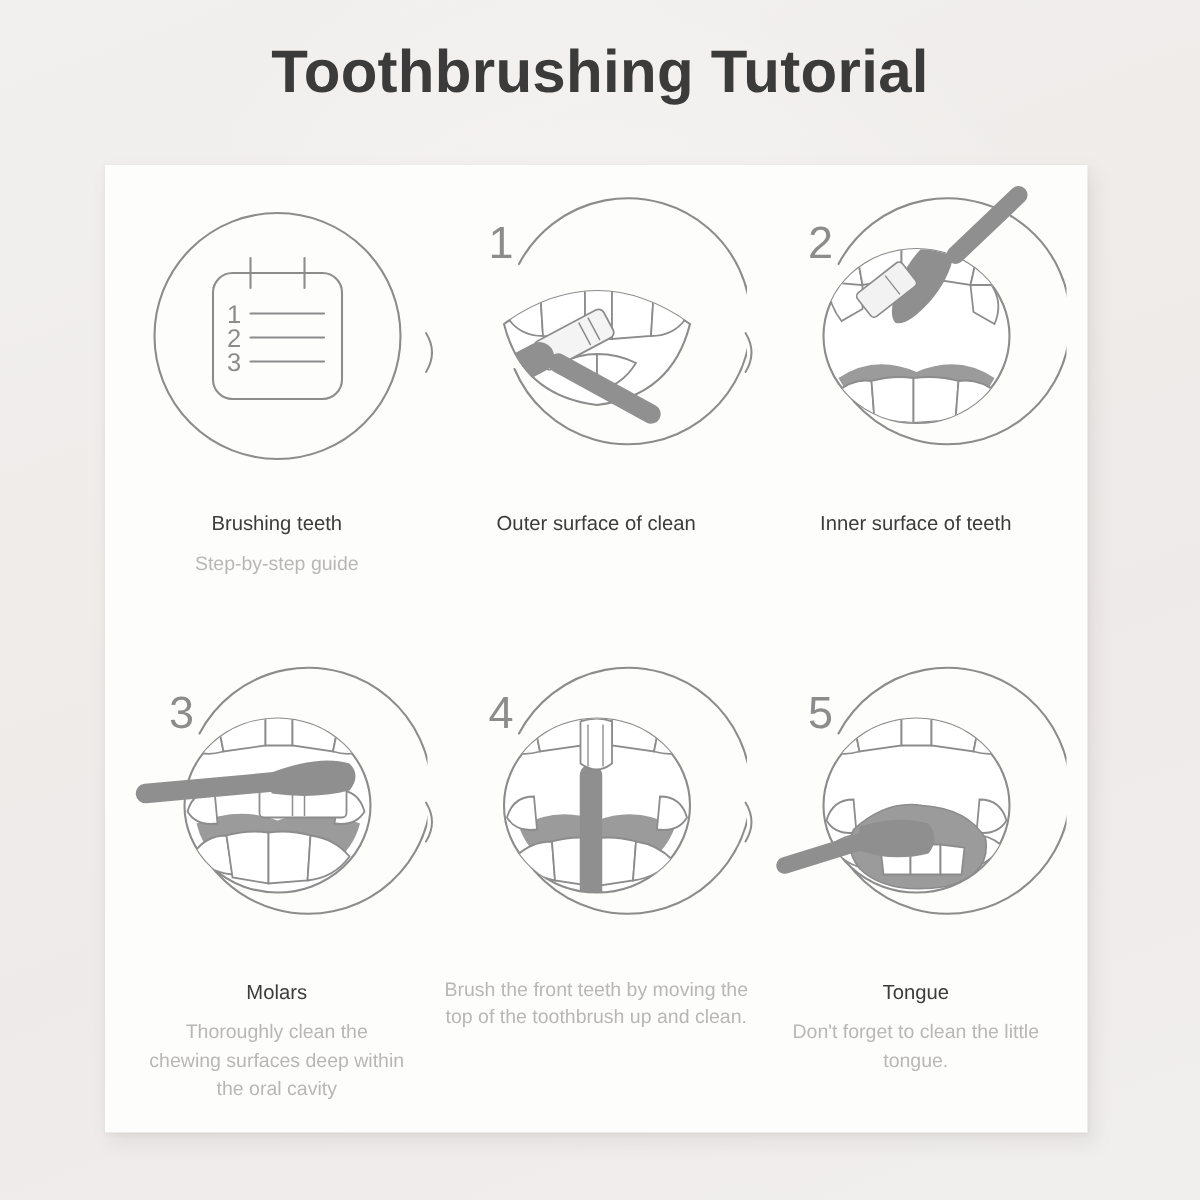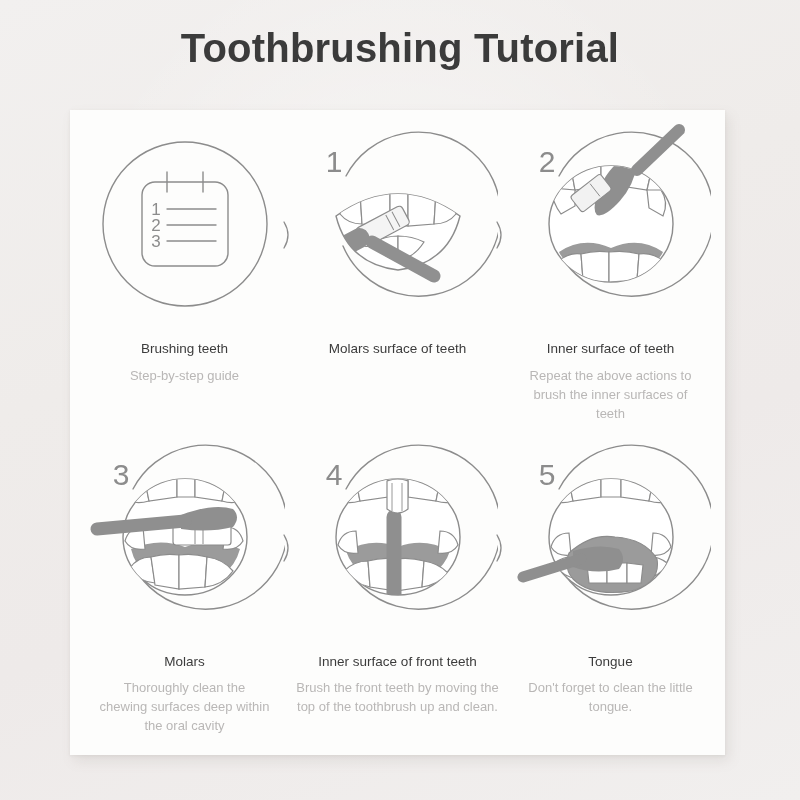--- a/index.html
+++ b/index.html
@@ -184,21 +184,21 @@
               <path d="M58 100 L2 100" stroke="#909090" stroke-width="20" stroke-linecap="round" fill="none"></path>
             </g>
           </g>
 
           <path d="M74 118 L136 152" stroke="#909090" stroke-width="13" stroke-linecap="round" fill="none"></path>
         </svg>
       </div>
       <svg class="connector" viewBox="0 0 16 30">
         <path d="M3 2 Q11 15 3 28" fill="none" stroke="#8c8c8c" stroke-width="1.3" stroke-linecap="round"></path>
       </svg>
-      <div class="cap-title">Molars surface of teeth</div>
+      <div class="cap-title">Outer surface of clean</div>
     </div>
 
     <div class="cell">
       <div class="illus">
         <svg width="200" height="205" viewBox="0 0 200 205">
           <defs>
             <clipPath id="clipMouth2">
               <ellipse cx="100" cy="100" rx="62" ry="58"></ellipse>
             </clipPath>
           </defs>
@@ -233,21 +233,20 @@
 
             <g transform="rotate(-38 84 66)">
               <rect x="60" y="56" width="38" height="20" rx="3" fill="#f2f2f2" stroke="#8c8c8c" stroke-width="1.1"></rect>
               <path d="M84 58 L84 74" stroke="#8c8c8c" stroke-width="0.9"></path>
             </g>
           </g>
           <path d="M126 46 L168 6" stroke="#8f8f8f" stroke-width="12" stroke-linecap="round" fill="none"></path>
         </svg>
       </div>
       <div class="cap-title">Inner surface of teeth</div>
-      <div class="cap-sub narrow">Repeat the above actions to brush the inner surfaces of teeth</div>
     </div>
 
     <div class="cell">
       <div class="illus">
         <svg width="200" height="205" viewBox="0 0 200 205">
           <defs>
             <clipPath id="clipMouth3">
               <ellipse cx="100" cy="100" rx="62" ry="58"></ellipse>
             </clipPath>
           </defs>
@@ -327,21 +326,20 @@
             <path d="M96 80 L96 175" stroke="#8f8f8f" stroke-width="15" stroke-linecap="round" fill="none"></path>
 
             <path d="M89 44 Q100 40 110 44 L110 72 Q100 80 89 72 Z" fill="#ffffff" stroke="#8c8c8c" stroke-width="1.2"></path>
             <path d="M94 46 L94 74 M104 46 L104 74" stroke="#8c8c8c" stroke-width="0.9"></path>
           </g>
         </svg>
       </div>
       <svg class="connector" viewBox="0 0 16 30">
         <path d="M3 2 Q11 15 3 28" fill="none" stroke="#8c8c8c" stroke-width="1.3" stroke-linecap="round"></path>
       </svg>
-      <div class="cap-title">Inner surface of front teeth</div>
       <div class="cap-sub wide">Brush the front teeth by moving the top of the toothbrush up and clean.</div>
     </div>
 
     <div class="cell">
       <div class="illus">
         <svg width="200" height="205" viewBox="0 0 200 205">
           <defs>
             <clipPath id="clipMouth5">
               <ellipse cx="100" cy="100" rx="62" ry="58"></ellipse>
             </clipPath>

